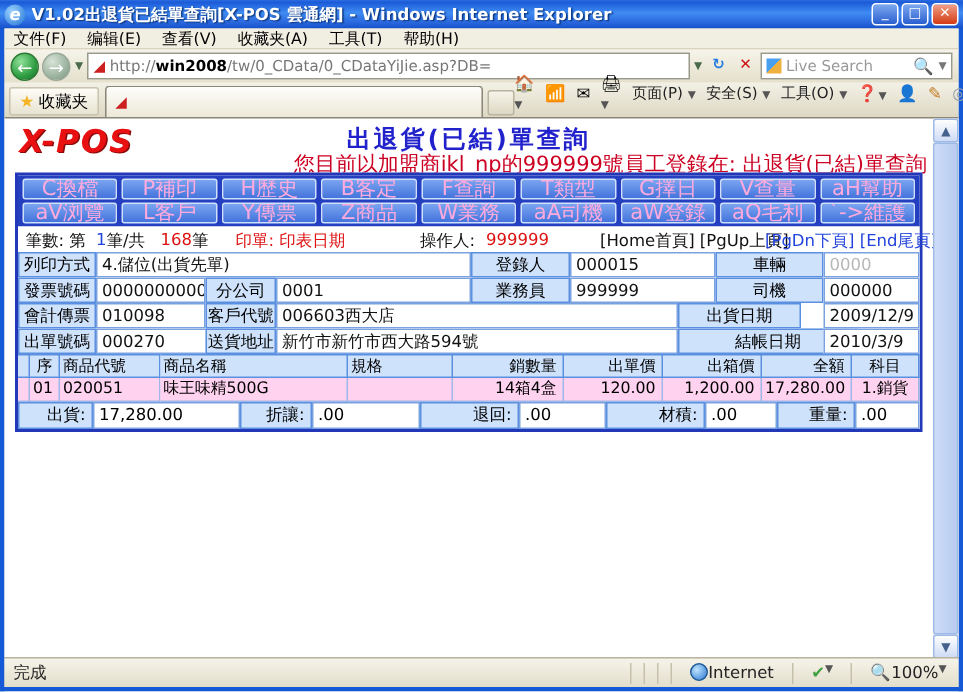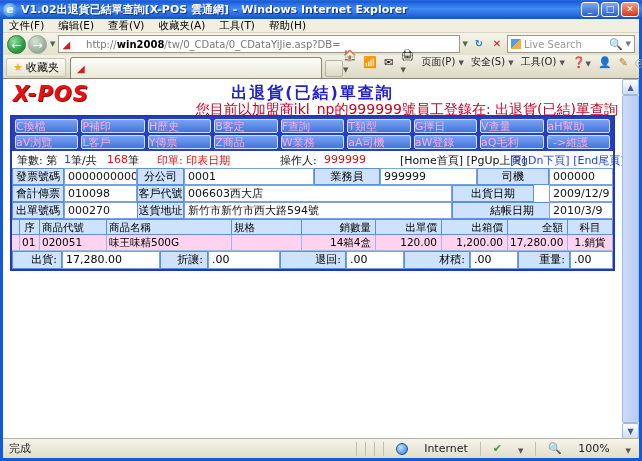--- a/index.html
+++ b/index.html
@@ -29,21 +29,21 @@
 
   
   .addrrow { position:absolute; left:0; top:33px; width:636px; height:22px; background:linear-gradient(#f6f4ea,#e4e0cc);
     display:flex; align-items:center; padding:0 4px; gap:2px; }
   .navbtn { width:19px; height:19px; border-radius:50%; color:#fff; font-size:12px; line-height:18px; text-align:center; flex:0 0 auto;
     border:1px solid #2e7a36; background:radial-gradient(circle at 35% 30%,#8fe09a,#2f9e42 60%,#1c6e2c);}
   .navbtn.fwd { border-color:#9aa89a; background:radial-gradient(circle at 35% 30%,#d8e4d8,#9cb4a0 60%,#7c947e); }
   .ddsmall { color:#4a6a4a; font-size:7px; margin:0 1px; flex:0 0 auto;}
   .addrfield { flex:1; height:18px; background:#fff; border:1px solid #9a9a8a; display:flex; align-items:center; padding:0 3px; overflow:hidden;}
   .favico { color:#cc2020; font-size:10px; font-weight:bold; margin-right:3px; flex:0 0 auto;}
-  .url { white-space:nowrap; color:#777; font-size:10px;margin-left:13px; }
+  .url { white-space:nowrap; color:#777; font-size:10px; }
   .url b { color:#000; }
   .addrbtn { width:16px; height:18px; text-align:center; font-size:10px; line-height:17px; flex:0 0 auto; }
   .refresh { color:#2a7ee0; font-weight:bold; }
   .stop { color:#cc1111; font-weight:bold; }
   .searchbox { width:128px; height:18px; background:#fff; border:1px solid #9a9a8a; display:flex; align-items:center; padding:0 3px; flex:0 0 auto; gap:3px;}
   .sb-ico { width:10px; height:10px; background:linear-gradient(135deg,#4aa0f0 50%,#f0b040 50%); flex:0 0 auto;}
   .sb-text { color:#999; font-size:10px; flex:1; white-space:nowrap; overflow:hidden;}
   .sb-mag { color:#5580c0; font-size:11px; flex:0 0 auto;}
   .sb-dd { color:#777; font-size:7px; flex:0 0 auto;}
 
@@ -72,21 +72,21 @@
     border:1px solid #9db9e8; border-radius:2px;}
 
   .page { position:absolute; left:0; top:0; width:619px; height:360px; }
   .plogo { position:absolute; left:10px; top:3px; font-size:21px; font-weight:900; font-style:italic; color:#e81010;
     text-shadow:1px 1px 0 #8a0a0a; letter-spacing:1px;}
   .ptitle { position:absolute; left:0; width:100%; top:4px; text-align:center; font-size:16px; font-weight:bold; color:#2222cc; letter-spacing:2px;}
   .plogin { position:absolute; right:4px; top:22px; font-size:14px; color:#cc0022; white-space:nowrap;}
 
   .ptable { position:absolute; left:7px; top:36px; width:605px; border:2px solid #2238b8; background:#fff;}
   .btnarea { background:#2440c0; padding:2px 3px; display:grid; grid-template-columns:repeat(9,1fr); gap:2px 3px;}
-  .pbtn { height:14px; line-height:13px; font-size:11px; color:#ffaadd;
+  .pbtn { height:14px; line-height:13px; font-size:14px; text-align:center; color:#ffaadd;
     background:linear-gradient(#7aa4f0,#4474dc); border:1px solid #cfe0fa; border-radius:2px; white-space:nowrap; overflow:hidden;}
 
   .inforow { position:relative; height:17px; background:#fff; font-size:11px; }
   .inforow span { position:absolute; top:2px; white-space:nowrap; }
   .c-blue { color:#2244dd; } .c-red { color:#dd1111; } .c-black { color:#111; }
 
   .frow { position:relative; height:17px; background:#fff; }
   .fl { position:absolute; top:0; height:17px; background:#cfe2fb; border:1px solid #5b8fe0;
     text-align:center; line-height:15px; font-size:11px; color:#000; overflow:hidden; white-space:nowrap;}
   .fv { position:absolute; top:0; height:17px; background:#fff; border:1px solid #7aa2e0;
@@ -103,21 +103,21 @@
 
   .totals { display:flex; height:18px; background:#fff; }
   .tl { background:#cfe2fb; border:1px solid #5b8fe0; text-align:right; padding-right:4px; line-height:16px; font-size:11px; flex:0 0 auto;}
   .tv { background:#fff; border:1px solid #7aa2e0; line-height:16px; font-size:11px; padding-left:3px; flex:0 0 auto; white-space:nowrap; overflow:hidden;}
 
   
   .statusbar { position:absolute; left:0; bottom:0; width:636px; height:20px; background:linear-gradient(#f6f4ea,#e2decb);
     border-top:1px solid #b8b4a0; display:flex; align-items:center; font-size:11px; color:#222;}
   .st-done { padding-left:6px; flex:1; }
   .st-sep { width:1px; height:14px; background:#c4c0ac; margin:0 4px; }
-  .st-pane { display:flex; align-items:flex-end; gap:16px; padding:0 8px; white-space:nowrap;}
+  .st-pane { display:flex; align-items:flex-start; gap:0; padding:0 8px; white-space:nowrap;}
   .globe { width:12px; height:12px; border-radius:50%; background:radial-gradient(circle at 35% 35%,#bfe4ff,#2a78d0); border:1px solid #1a5898;}
   .shield { color:#3fa03f; font-size:11px; }
   .mag { color:#3a6ad0; font-size:11px; }
   .st-dd { font-size:7px; color:#555; }
 </style>
 </head>
 <body>
 
 <div class="window">
 
@@ -219,20 +219,28 @@
           <span style="left:59px" class="c-black">筆/共</span>
           <span style="left:95px" class="c-red">168</span>
           <span style="left:116px" class="c-black">筆</span>
           <span style="left:145px" class="c-red">印單: 印表日期</span>
           <span style="left:268px" class="c-black">操作人:</span>
           <span style="left:312px" class="c-red">999999</span>
           <span style="left:388px" class="c-black">[Home首頁] [PgUp上頁]</span>
           <span style="left:498px" class="c-blue">[PgDn下頁] [End尾頁]</span>
         </div>
 
+        <div class="frow">
+          <span class="fl" style="left:0;width:52px">列印方式</span>
+          <span class="fv" style="left:52px;width:250px">4.儲位(出貨先單)</span>
+          <span class="fl" style="left:302px;width:66px">登錄人</span>
+          <span class="fv" style="left:368px;width:97px">000015</span>
+          <span class="fl" style="left:465px;width:72px">車輛</span>
+          <span class="fv dim" style="left:537px;width:64px">0000</span>
+        </div>
 
         <div class="frow">
           <span class="fl" style="left:0;width:52px">發票號碼</span>
           <span class="fv" style="left:52px;width:73px">0000000000</span>
           <span class="fl" style="left:125px;width:47px">分公司</span>
           <span class="fv" style="left:172px;width:130px">0001</span>
           <span class="fl" style="left:302px;width:66px">業務員</span>
           <span class="fv" style="left:368px;width:97px">999999</span>
           <span class="fl" style="left:465px;width:72px">司機</span>
           <span class="fv" style="left:537px;width:64px">000000</span>

